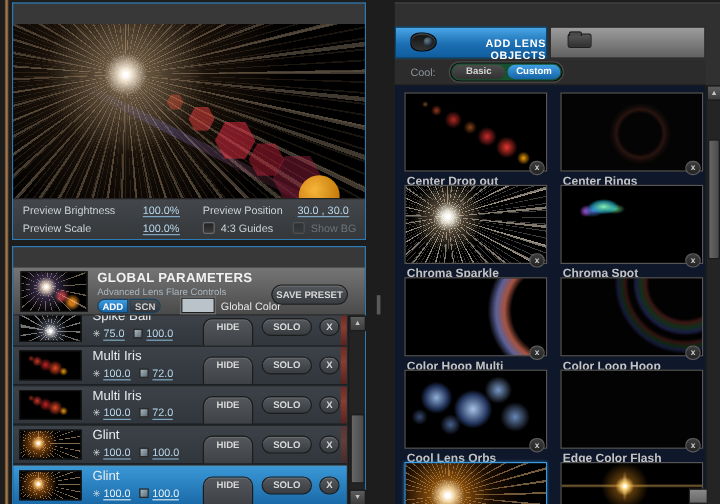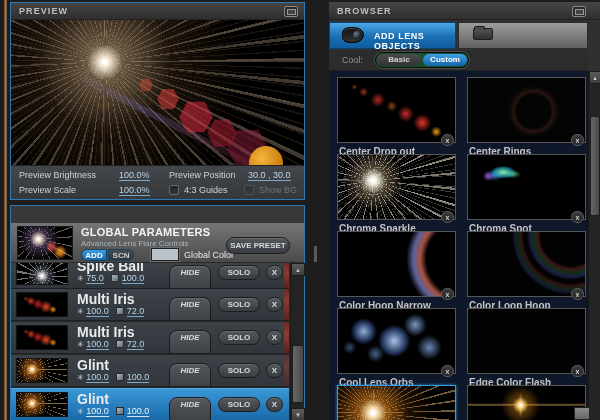--- a/index.html
+++ b/index.html
@@ -66,26 +66,26 @@
         border-radius:9px; }
   #swatch { position:absolute; left:140px; top:25px; width:28px; height:13px; background:#b9c3c9;
         border:1px solid #202020; box-shadow:0 0 0 1px #6e6e6e; }
   #gc-label { position:absolute; left:173px; top:27px; font-size:9px; color:#e8e8e8; }
 
   #stack-list { position:absolute; left:0; top:57px; width:293px; height:158px; background:#26292c; }
   .srow { position:absolute; left:0; width:278px; overflow:hidden; height:32px;
           background:linear-gradient(#3c4248,#30363b); border-bottom:1px solid #1d2023; }
   .srow.sel { background:linear-gradient(#3a97d6,#1a6aa8); border-top:1px solid #55aadd; }
   .sthumb { position:absolute; left:5px; top:3px; width:52px; height:25px; border:1px solid #141414; background:#000; }
-  .sname { position:absolute; left:66px; top:2px; font-size:14px; font-weight:bold; color:#e7ebee; }
+  .sname { position:absolute; left:66px; top:2px; font-size:11px; font-weight:normal; color:#e7ebee; }
   .srow-vals { position:absolute; left:66px; top:17px; font-size:9px; }
   .sun { color:#cfd8de; font-size:8px; }
   .sqic { display:inline-block; width:8px; height:8px; background:linear-gradient(135deg,#aab8c2,#5d6a73);
           border:1px solid #2a2a2a; vertical-align:-1px; }
-  .hidebtn { position:absolute; left:158px; top:8px; width:42px; height:29px; line-height:14px;font-style:italic; }
+  .hidebtn { position:absolute; left:158px; top:8px; width:42px; height:29px; line-height:14px; }
   .solobtn { position:absolute; left:207px; top:8px; width:42px; height:15px; line-height:14px; }
   .xbtn { position:absolute; left:255px; top:8px; width:17px; height:15px; line-height:14px; border-radius:8px; }
   .redstrip { position:absolute; right:0; top:0; width:5px; height:100%;
           background:linear-gradient(#6b2a24,#8a3c30 40%,#5a221e); }
   
   .th-spike { background: radial-gradient(circle at 50% 65%, #fff 3%, rgba(255,255,255,.75) 9%, rgba(190,200,230,.3) 22%, rgba(0,0,0,0) 50%),
       repeating-conic-gradient(from -80deg at 50% 65%, rgba(255,255,255,.45) 0deg 3deg, rgba(0,0,0,0) 3deg 17deg), #000 !important; }
   .th-iris { background: radial-gradient(circle 5px at 28% 35%, rgba(255,70,50,.8), rgba(0,0,0,0) 90%),
       radial-gradient(circle 6px at 42% 48%, rgba(230,40,40,.85), rgba(0,0,0,0) 90%),
       radial-gradient(circle 7px at 58% 60%, rgba(255,80,40,.9), rgba(0,0,0,0) 90%),
@@ -97,21 +97,21 @@
   .sb-arrow { position:absolute; left:0; width:14px; height:13px; background:linear-gradient(#5c5c5c,#3c3c3c);
       border:1px solid #1c1c1c; color:#c8c8c8; font-size:6px; text-align:center; line-height:12px; }
   .sb-thumb { position:absolute; left:1px; width:12px; background:linear-gradient(90deg,#676767,#4a4a4a);
       border:1px solid #1c1c1c; border-radius:2px; }
 
   
   #browser-panel { position:absolute; left:329px; top:2px; width:271px; height:418px; background:#303030; border-top:1px solid #454545; }
   .tab { position:absolute; top:19px; height:27px; font-size:9px; font-weight:bold; letter-spacing:.06em; }
   .tab-active { left:0; width:127px; background:linear-gradient(#4aa6e6,#1b6fb2 55%,#0f5c9e); border:1px solid #0a456f; color:#fff; }
   .tab-idle { left:129px; width:130px; background:linear-gradient(#9d9d9d,#606060); border:1px solid #2c2c2c; color:#1c1c1c; }
-  .tab-label { position:absolute; left:44px; top:8px; }
+  .tab-label { position:absolute; left:44px; top:8px;text-align:right; }
   .lens-ic { position:absolute; left:12px; top:4px; width:22px; height:16px; background:linear-gradient(#111,#333);
       border-radius:40% 55% 55% 40%; border:1px solid #000; box-shadow:0 1px 1px rgba(255,255,255,.25) inset; }
   .lens-ic::after { content:""; position:absolute; right:2px; top:3px; width:8px; height:8px; border-radius:50%;
       background:radial-gradient(circle at 35% 35%, #6a7e8e, #15202a 70%); }
   .folder-ic { position:absolute; left:14px; top:5px; width:20px; height:12px; background:linear-gradient(#555,#303030);
       border:1px solid #1e1e1e; border-radius:2px; }
   .folder-ic::before { content:""; position:absolute; left:0; top:-3px; width:9px; height:3px; background:#4a4a4a;
       border:1px solid #1e1e1e; border-bottom:none; border-radius:2px 2px 0 0; }
   #show-row { position:absolute; left:0; top:47px; width:259px; height:21px; background:#2c2c2c; border-bottom:1px solid #222; }
   #show-label { position:absolute; left:13px; top:5px; font-size:9px; color:#8e959b; }
@@ -173,24 +173,20 @@
   #corner-block { position:absolute; right:10px; bottom:0; width:16px; height:13px;
       background:linear-gradient(#8a8a8a,#666); border:1px solid #222; }
 </style>
 </head>
 <body>
 
 <div class="abs edge-line"></div>
 <div class="abs gap-handle"></div>
 
 <div class="panel" id="preview-panel">
-  <div class="phead">
-    <span>PREVIEW</span>
-    <span class="popout" style="right:6px;"></span>
-  </div>
   <div id="flare-view">
     <div class="streak"></div>
     <div class="hex" style="left:128px;top:58px;width:14px;height:14px;background:rgba(255,90,60,.35);"></div>
     <div class="hex" style="left:146px;top:68px;width:22px;height:22px;background:rgba(255,70,70,.45);"></div>
     <div class="hex" style="left:168px;top:80px;width:34px;height:34px;background:rgba(235,45,70,.5);"></div>
     <div class="hex" style="left:196px;top:98px;width:30px;height:30px;background:rgba(205,35,60,.45);"></div>
     <div class="hex" style="left:216px;top:108px;width:42px;height:42px;background:rgba(170,35,70,.4);"></div>
     <div style="position:absolute;left:238px;top:126px;width:34px;height:34px;border-radius:50%;background:radial-gradient(circle at 40% 35%,rgba(255,190,60,.95),rgba(230,140,10,.85) 70%,rgba(180,100,5,.6));"></div>
   </div>
   <div id="preview-controls">
@@ -297,24 +293,20 @@
 
     <div class="sbar">
       <div class="sb-arrow" style="top:0;">▲</div>
       <div class="sb-thumb" style="top:82px;height:58px;"></div>
       <div class="sb-arrow" style="bottom:0;">▼</div>
     </div>
   </div>
 </div>
 
 <div id="browser-panel">
-  <div class="phead">
-    <span>BROWSER</span>
-    <span class="popout" style="right:14px;"></span>
-  </div>
 
   <div class="tab tab-active">
     <span class="lens-ic"></span>
     <span class="tab-label">ADD LENS OBJECTS</span>
   </div>
   <div class="tab tab-idle">
     <span class="folder-ic"></span>
   </div>
 
   <div id="show-row">
@@ -349,21 +341,21 @@
       <div class="bthumb t-spot">
         <div class="bx">x</div>
       </div>
       <div class="blabel">Chroma Spot</div>
     </div>
 
     <div class="cell" style="left:8px;top:160px;">
       <div class="bthumb t-hoopn">
         <div class="bx">x</div>
       </div>
-      <div class="blabel">Color Hoop Narrow</div>
+      <div class="blabel">Color Hoop Multi</div>
     </div>
     <div class="cell" style="left:138px;top:160px;">
       <div class="bthumb t-loop">
         <div class="bx">x</div>
       </div>
       <div class="blabel">Color Loop Hoop</div>
     </div>
 
     <div class="cell" style="left:8px;top:237px;">
       <div class="bthumb t-orbs">

